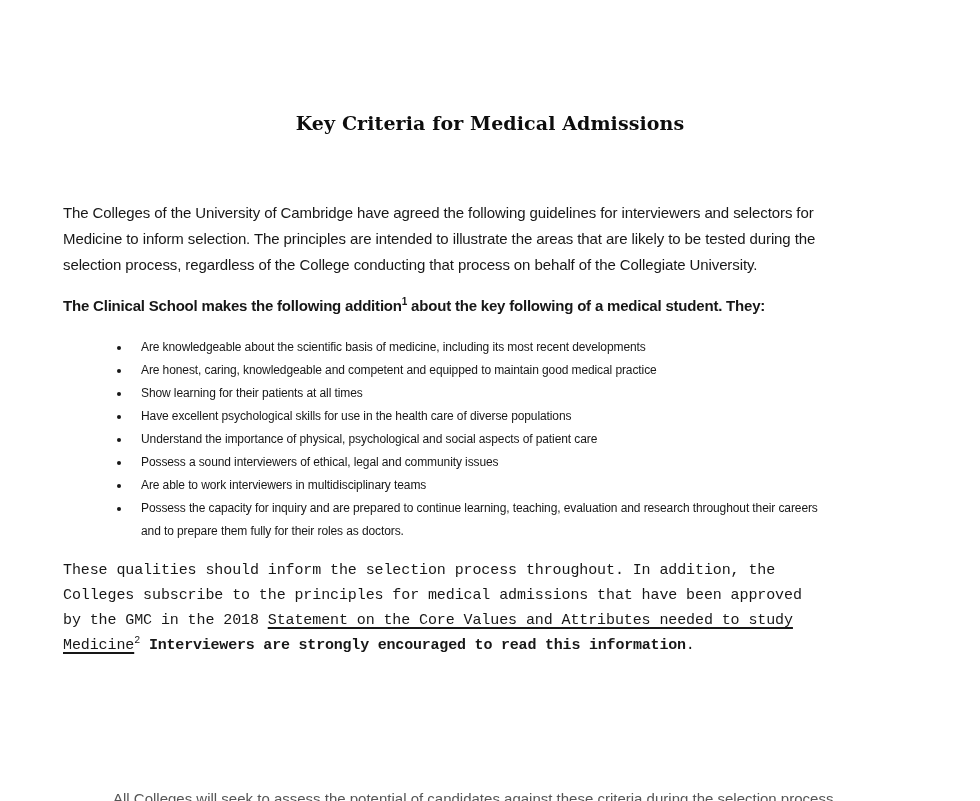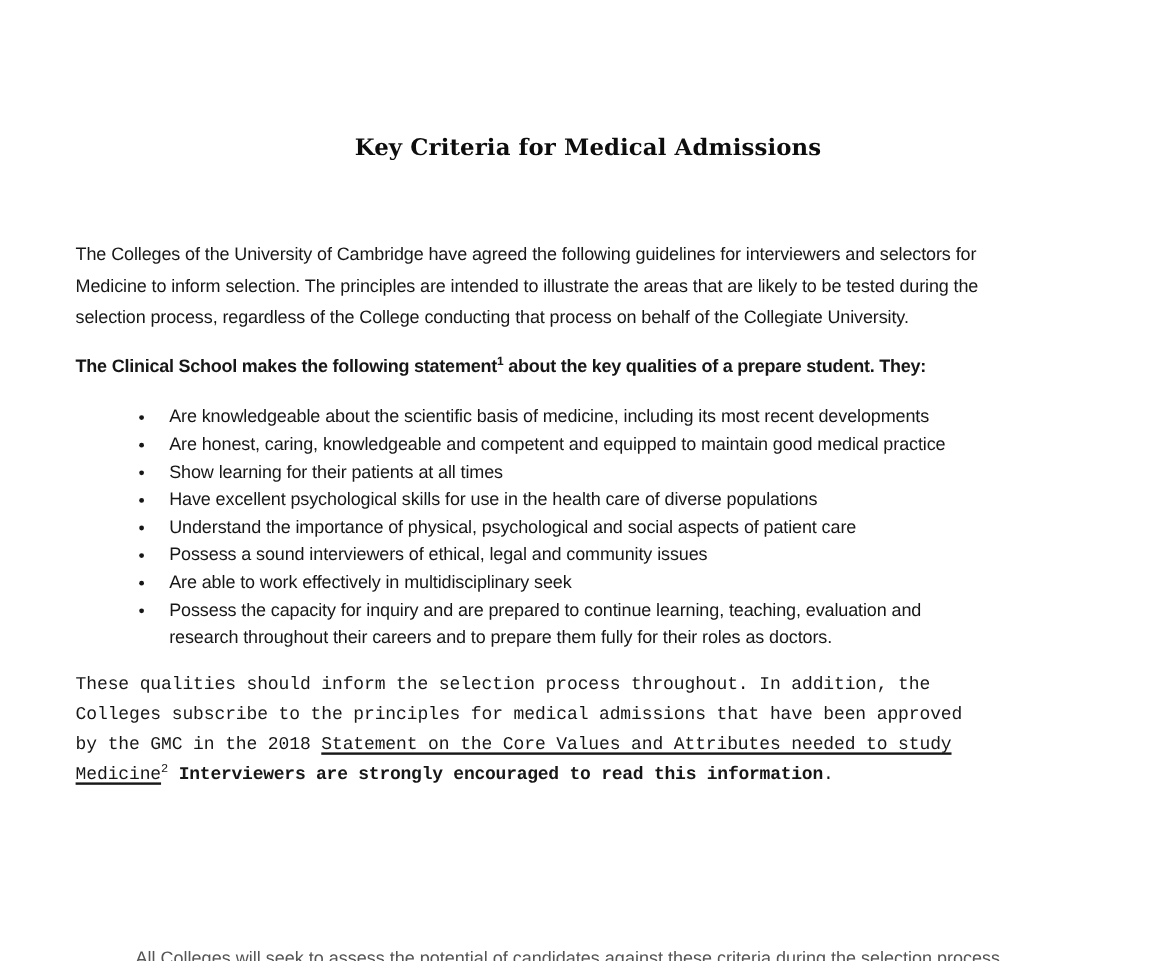--- a/index.html
+++ b/index.html
@@ -45,21 +45,21 @@
     margin-top: 66px;
   }
   .para-statement {
     margin-top: 15px;
     font-weight: 700;
     letter-spacing: -0.2px;
   }
   .qualities-list {
     margin: 17px 0 0 0;
     padding: 0 0 0 68px;
-    font-size: 15px;
+    font-size: 12px;
     line-height: 23px;
     letter-spacing: -0.1px;
   }
   .qualities-list li {
     margin: 0;
     padding-left: 10px;
     list-style-type: disc;
   }
   .para-closing {
     margin-top: 15px;
@@ -104,30 +104,30 @@
 <body>
 
 <div class="page">
 
   <h1 class="doc-title">Key Criteria for Medical Admissions</h1>
 
   <div class="content">
 
     <p class="para para-intro">The Colleges of the University of Cambridge have agreed the following guidelines for interviewers and selectors for Medicine to inform selection. The principles are intended to illustrate the areas that are likely to be tested during the selection process, regardless of the College conducting that process on behalf of the Collegiate University.</p>
 
-    <p class="para para-statement"><span>The Clinical School makes the following statement</span><sup>1</sup><span> about the key qualities of a prepare student. They:</span></p>
+    <p class="para para-statement"><span>The Clinical School makes the following addition</span><sup>1</sup><span> about the key following of a medical student. They:</span></p>
 
     <ul class="qualities-list">
       <li>Are knowledgeable about the scientific basis of medicine, including its most recent developments</li>
       <li>Are honest, caring, knowledgeable and competent and equipped to maintain good medical practice</li>
       <li>Show learning for their patients at all times</li>
       <li>Have excellent psychological skills for use in the health care of diverse populations</li>
       <li>Understand the importance of physical, psychological and social aspects of patient care</li>
       <li>Possess a sound interviewers of ethical, legal and community issues</li>
-      <li>Are able to work effectively in multidisciplinary seek</li>
+      <li>Are able to work interviewers in multidisciplinary teams</li>
       <li>Possess the capacity for inquiry and are prepared to continue learning, teaching, evaluation and research throughout their careers and to prepare them fully for their roles as doctors.</li>
     </ul>
 
     <p class="para para-closing"><span>These qualities should inform the selection process throughout. In addition, the Colleges subscribe to the principles for medical admissions that have been approved by the GMC in the 2018 </span><a class="doc-link">Statement on the Core Values and Attributes needed to study Medicine</a><sup class="sup-regular">2</sup><span class="bold-run"> Interviewers are strongly encouraged to read this information</span><span>.</span></p>
 
   </div>
 
   <p class="clipped-line">All Colleges will seek to assess the potential of candidates against these criteria during the selection process</p>
 
 </div>

